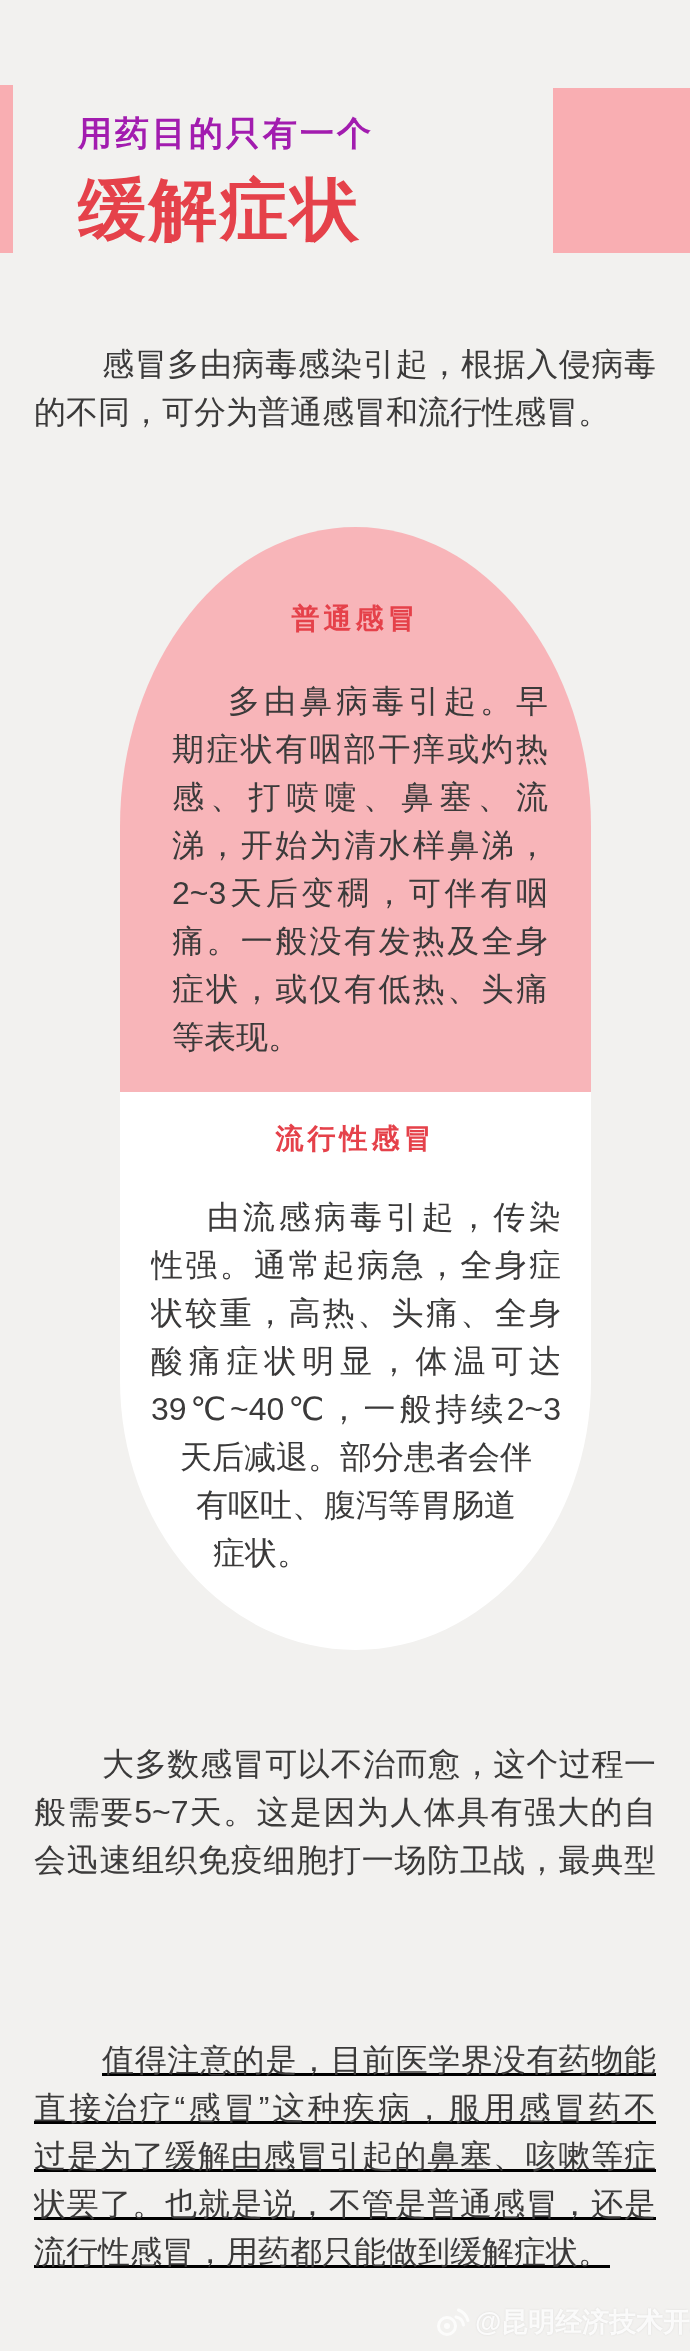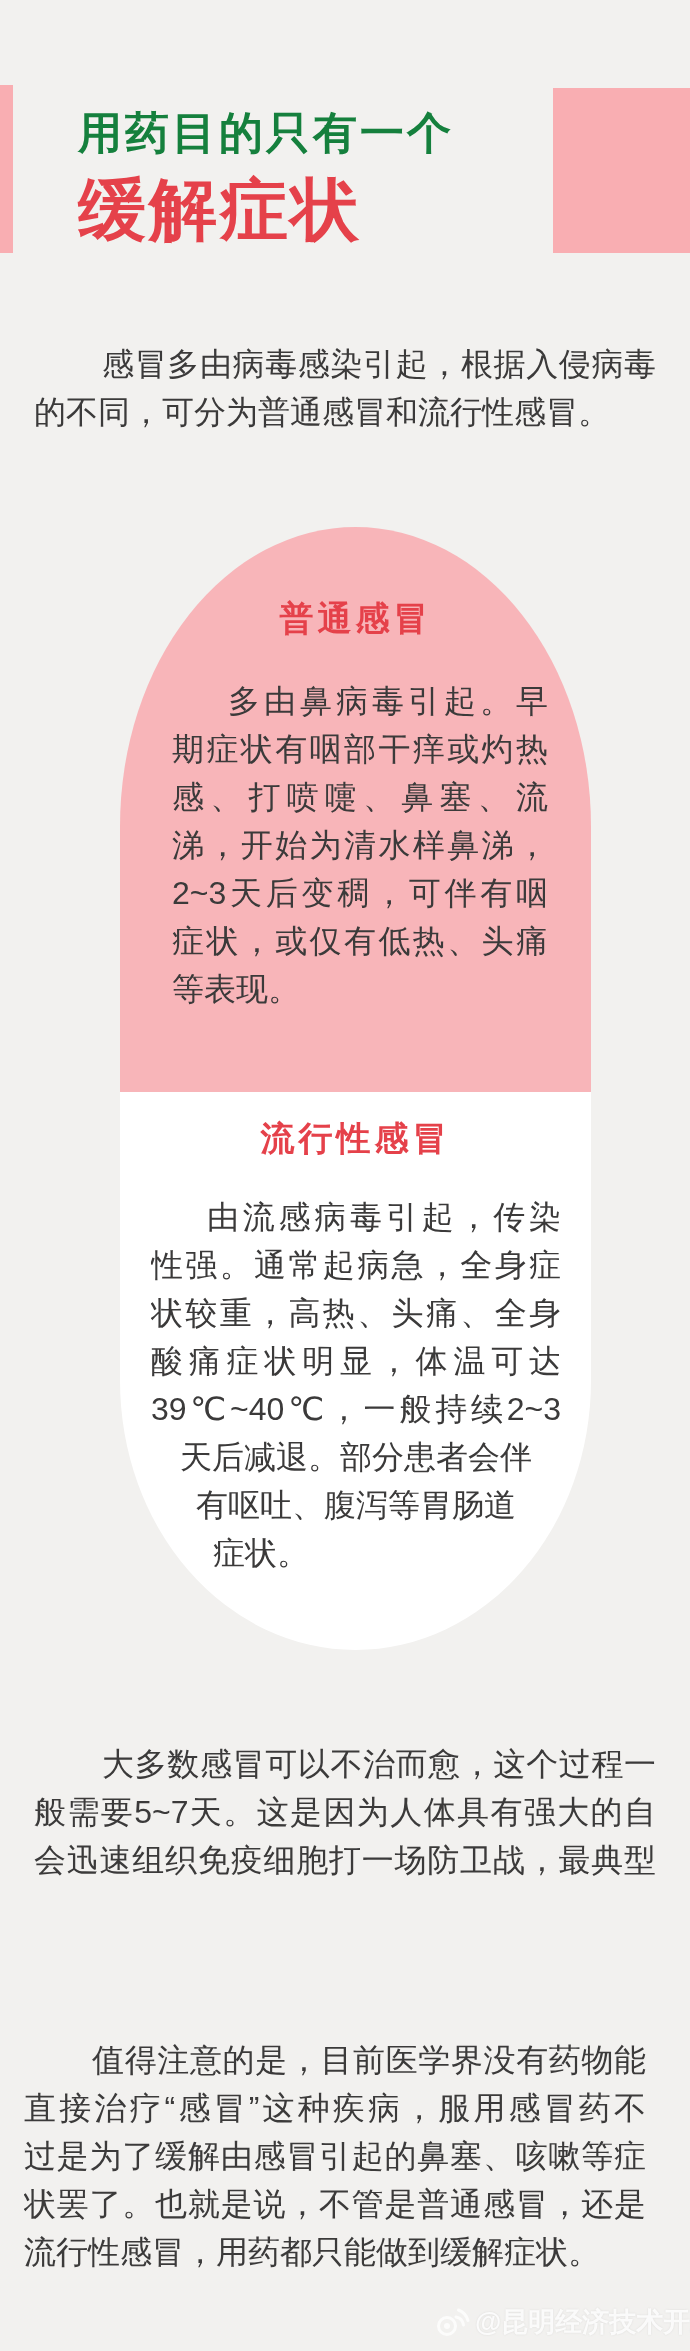--- a/index.html
+++ b/index.html
@@ -10,55 +10,55 @@
     overflow:hidden;
     font-family:"Liberation Sans","DejaVu Sans",sans-serif;
   }
   
   .deco-left{position:absolute;left:0;top:85px;width:13px;height:168px;background:#f9aeb2;}
   .deco-right{position:absolute;left:553px;top:88px;width:137px;height:165px;background:#f9aeb2;}
   
   .titles{position:absolute;left:78px;top:102px;}
   .title-main{
     font-family:"Liberation Serif","DejaVu Serif",serif;
-    font-size:44px;line-height:64px;font-weight:600;
-    color:#15803d;letter-spacing:3px;white-space:nowrap;
+    font-size:34px;line-height:64px;font-weight:600;
+    color:#a21caf;letter-spacing:3px;white-space:nowrap;
   }
   .title-accent{
     font-family:"Liberation Serif","DejaVu Serif",serif;
     font-size:68px;line-height:64px;font-weight:700;
     color:#e5414a;letter-spacing:3px;white-space:nowrap;
     margin-top:12px;
   }
   
   .line{
     font-size:32px;line-height:48px;height:48px;
     color:#3b3a3a;overflow:hidden;
   }
   .jl{text-align:justify;text-align-last:justify;}
   .ll{text-align:left;text-align-last:left;}
   .cl{text-align-last:center;}
   .ind{text-indent:68px;}
   .ind2{text-indent:56px;}
   
   .intro{position:absolute;left:34px;top:340px;width:622px;}
   .p-selfheal{position:absolute;left:34px;top:1740px;width:622px;}
-  .p-note{position:absolute;left:24px;top:2036px;width:622px;}
+  .p-note{position:absolute;left:34px;top:2036px;width:622px;text-decoration:underline;}
   
   .capsule{
     position:absolute;left:120px;top:527px;width:471px;height:1123px;
     border-radius:236px 236px 236px 236px / 300px 300px 270px 270px;
     overflow:hidden;
   }
   .cap-top{position:absolute;left:0;top:0;width:471px;height:565px;background:#f8b5b9;}
   .cap-bottom{position:absolute;left:0;top:565px;width:471px;height:558px;background:#ffffff;}
   .cap-title{
     position:absolute;left:0;width:471px;text-align:center;
     font-family:"Liberation Serif","DejaVu Serif",serif;
-    font-size:34px;line-height:44px;font-weight:700;
+    font-size:28px;line-height:44px;font-weight:700;
     color:#e5414a;letter-spacing:4px;
   }
   .cap-title-1{top:70px;}
   .cap-title-2{top:590px;}
   .cap-text-1{position:absolute;left:52px;top:150px;width:376px;}
   .cap-text-2{position:absolute;left:31px;top:666px;width:410px;}
   .pad62{padding-left:62px;}
   
   .watermark{
     position:absolute;left:434px;top:2304px;
@@ -91,20 +91,21 @@
     <div class="cap-top"></div>
     <div class="cap-bottom"></div>
 
     <div class="cap-title cap-title-1">普通感冒</div>
     <div class="cap-text-1">
       <div class="line jl ind2">多由鼻病毒引起。早</div>
       <div class="line jl">期症状有咽部干痒或灼热</div>
       <div class="line jl">感、打喷嚏、鼻塞、流</div>
       <div class="line jl">涕，开始为清水样鼻涕，</div>
       <div class="line jl">2~3天后变稠，可伴有咽</div>
+      <div class="line jl">痛。一般没有发热及全身</div>
       <div class="line jl">症状，或仅有低热、头痛</div>
       <div class="line ll">等表现。</div>
     </div>
 
     <div class="cap-title cap-title-2">流行性感冒</div>
     <div class="cap-text-2">
       <div class="line jl ind2">由流感病毒引起，传染</div>
       <div class="line jl">性强。通常起病急，全身症</div>
       <div class="line jl">状较重，高热、头痛、全身</div>
       <div class="line jl">酸痛症状明显，体温可达</div>

